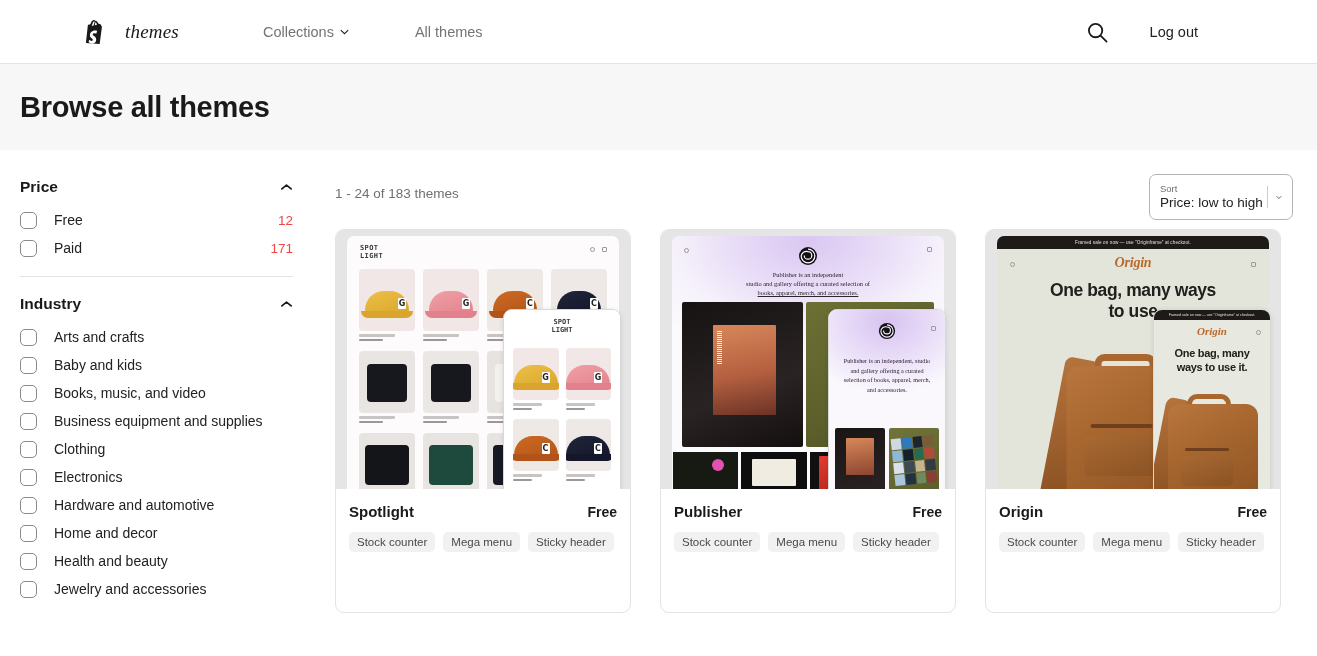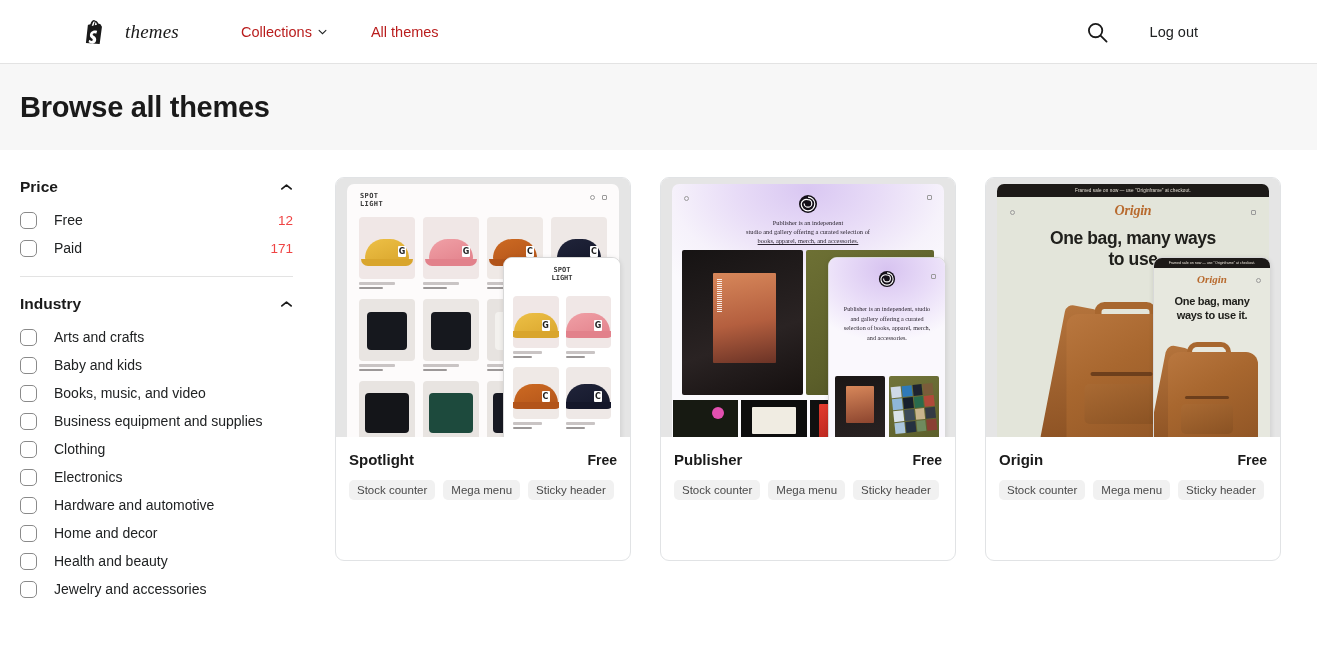--- a/index.html
+++ b/index.html
@@ -24,21 +24,21 @@
   .brand-word {
     font-family: "Liberation Serif", serif;
     font-style: italic;
     font-size: 19px;
     color: #1a1a1a;
     letter-spacing: .2px;
   }
   .nav { display: flex; align-items: center; margin-left: 62px; gap: 44px; }
   .nav-item {
     display: flex; align-items: center; gap: 6px;
-    font-size: 14.5px; color: #b91c1c; cursor: pointer;
+    font-size: 14.5px; color: #737373; cursor: pointer; margin-left: 22px;
   }
   .chev-down { width: 9px; height: 6px; display: block; }
   .topright {
     position: absolute; right: 0; top: 0; height: 64px;
     display: flex; align-items: center; gap: 42px; padding-right: 119px;
   }
   .search-icon { width: 21px; height: 21px; cursor: pointer; display: block; }
   .logout { font-size: 14.5px; color: #202223; cursor: pointer; }
 
   
@@ -424,20 +424,34 @@
           <div class="opt">
             <span class="cb"></span>
             <span class="opt-label">Jewelry and accessories</span>
           </div>
         </div>
     </div>
   </aside>
 
   <main class="main">
 
+    <div class="main-top">
+      <div class="result-count">1 - 24 of 183 themes</div>
+
+      <div class="sort">
+        <div class="sort-texts">
+          <span class="sort-label">Sort</span>
+          <span class="sort-value">Price: low to high</span>
+        </div>
+        <span class="sort-div"></span>
+        <svg width="14" height="9" viewBox="0 0 14 9">
+          <path d="M2 2L7 7L12 2" stroke="#202223" stroke-width="1.7" fill="none" stroke-linecap="round" stroke-linejoin="round"></path>
+        </svg>
+      </div>
+    </div>
 
     <div class="grid">
 
       <div class="card">
         <div class="shot">
           <div class="desktop">
             <div class="sl-bg"></div>
             <div class="sl-logo">
               <div>SPOT</div>
               <div>LIGHT</div>

